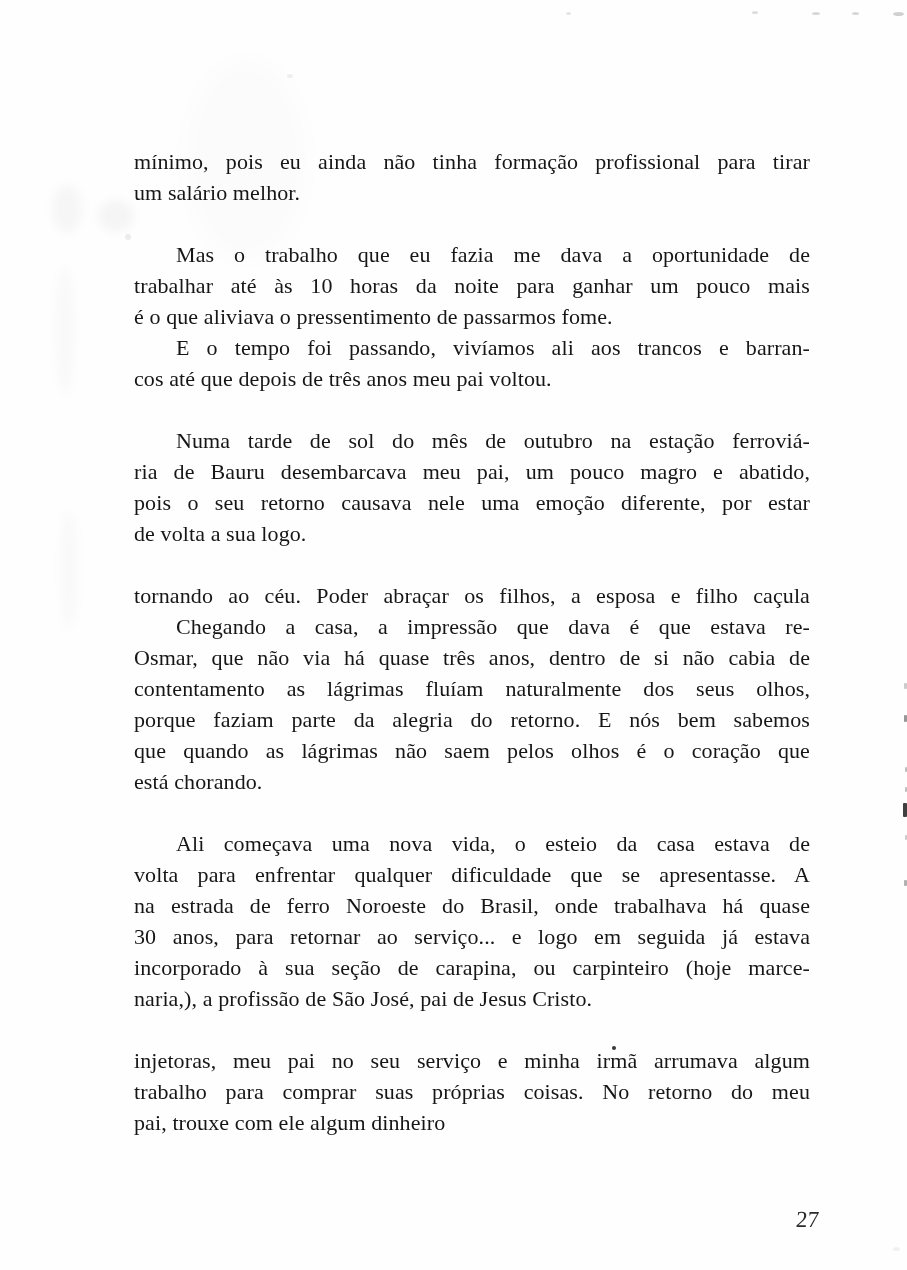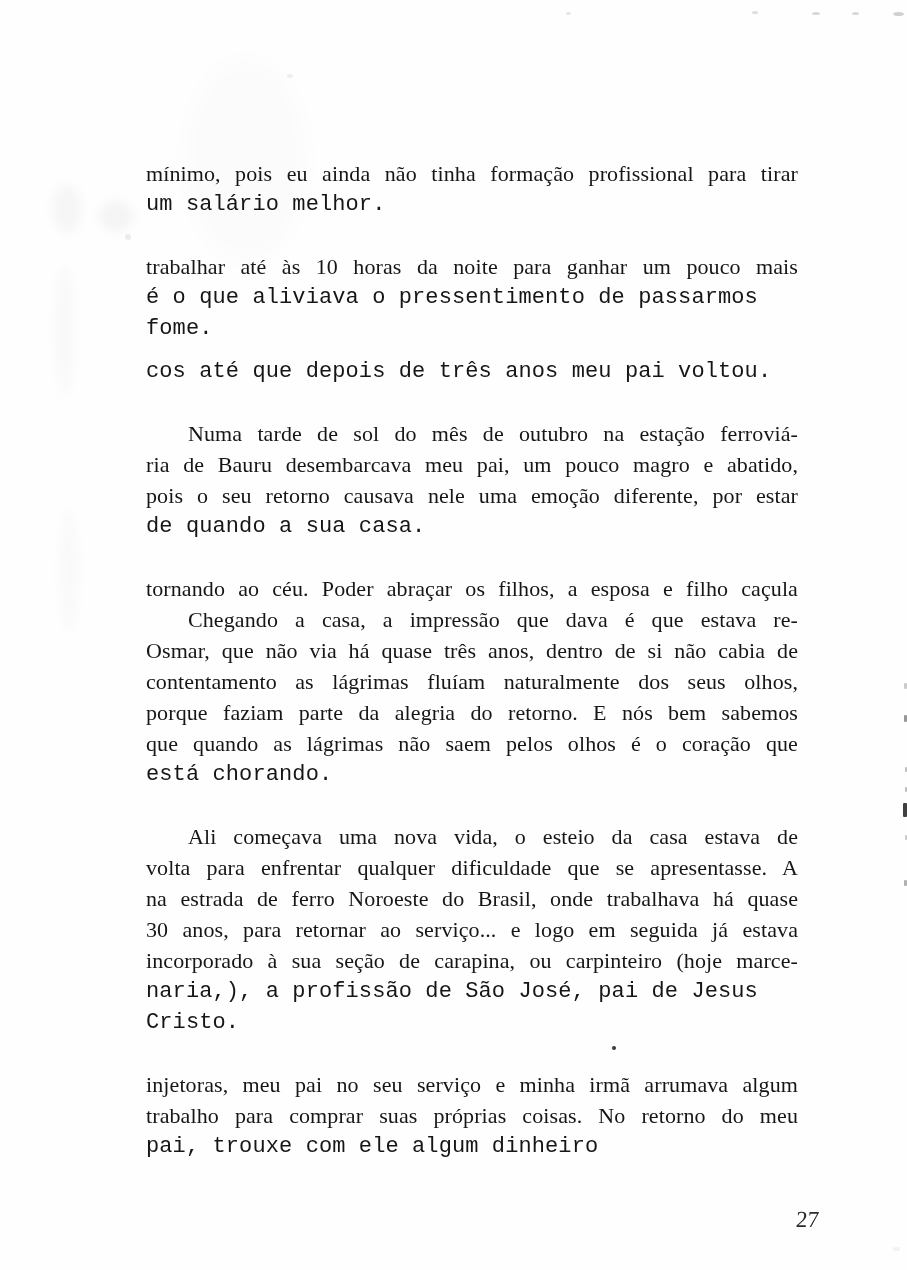--- a/index.html
+++ b/index.html
@@ -23,31 +23,30 @@
   }
   .textblock {
     position: absolute;
     left: 134px;
     top: 146px;
     width: 676px;
     font-size: 22px;
     line-height: 31px;
     letter-spacing: 0.1px;
   }
-  .para { margin: 12px; padding: 0; }
+  .para { margin: 0; padding: 0; }
   .para.sp { margin-top: 31px; }
   .ln {
     text-align: justify;
     text-align-last: justify;
     white-space: normal;
   }
   .ln.last {
-    text-align: left;
+    text-align: right;
     text-align-last: left;
-    font-family: Liberation Mono, monospace;
   }
   .ln.ind { text-indent: 42px; }
   .pagenum {
     position: absolute;
     left: 796px;
     top: 1206px;
     font-size: 23px;
     line-height: 28px;
     color: #2a2a2a;
     transform: skewX(-4deg);
@@ -112,33 +111,35 @@
   <div class="artifact straydot"></div>
 
   <div class="textblock">
 
     <div class="para">
       <div class="ln">mínimo, pois eu ainda não tinha formação profissional para tirar</div>
       <div class="ln last">um salário melhor.</div>
     </div>
 
     <div class="para sp">
+      <div class="ln ind">Mas o trabalho que eu fazia me dava a oportunidade de</div>
       <div class="ln">trabalhar até às 10 horas da noite para ganhar um pouco mais</div>
       <div class="ln last">é o que aliviava o pressentimento de passarmos fome.</div>
     </div>
 
     <div class="para">
+      <div class="ln ind">E o tempo foi passando, vivíamos ali aos trancos e barran-</div>
       <div class="ln last">cos até que depois de três anos meu pai voltou.</div>
     </div>
 
     <div class="para sp">
       <div class="ln ind">Numa tarde de sol do mês de outubro na estação ferroviá-</div>
       <div class="ln">ria de Bauru desembarcava meu pai, um pouco magro e abatido,</div>
       <div class="ln">pois o seu  retorno causava nele uma emoção diferente, por estar</div>
-      <div class="ln last">de quando a sua casa.</div>
+      <div class="ln last">de volta a sua logo.</div>
     </div>
 
     <div class="para sp">
       <div class="ln">tornando ao céu. Poder abraçar os filhos, a esposa e filho caçula</div>
       <div class="ln ind">Chegando a casa, a impressão que dava é que estava re-</div>
       <div class="ln">Osmar, que não via há quase três anos, dentro de si não cabia de</div>
       <div class="ln">contentamento as lágrimas fluíam naturalmente dos seus olhos,</div>
       <div class="ln">porque faziam parte da alegria do retorno. E nós bem sabemos</div>
       <div class="ln">que quando as lágrimas não saem pelos olhos é o coração que</div>
       <div class="ln last">está chorando.</div>

